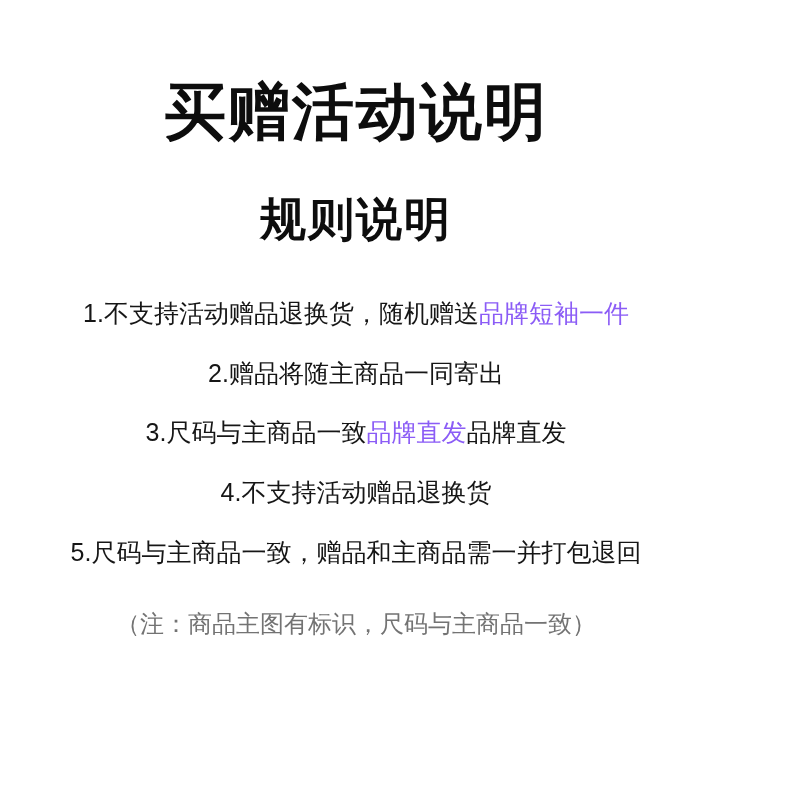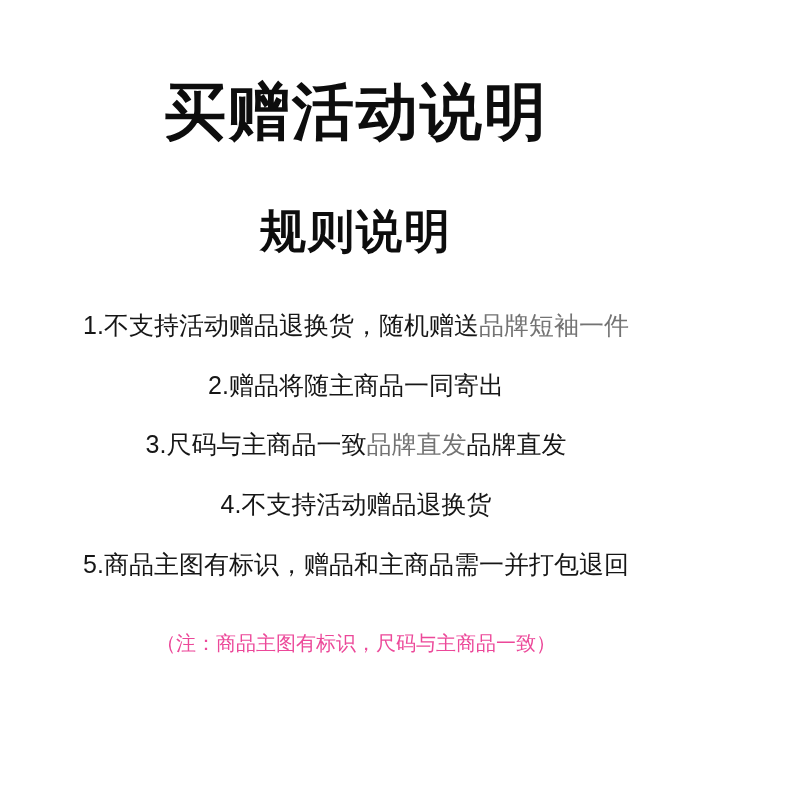--- a/index.html
+++ b/index.html
@@ -27,21 +27,21 @@
     margin-top: 78px;
     font-size: 62px;
     font-weight: 700;
     letter-spacing: 2px;
     line-height: 1.1;
     color: #0d0d0d;
     text-align: center;
     white-space: nowrap;
   }
   .sub-title {
-    margin-top: 60px;
+    margin-top: 48px;
     font-size: 46px;
     font-weight: 700;
     letter-spacing: 2px;
     line-height: 1.1;
     color: #0d0d0d;
     text-align: center;
     white-space: nowrap;
   }
   .rules {
     margin-top: 52px;
@@ -52,26 +52,26 @@
   }
   .rule-line {
     font-size: 25px;
     line-height: 1.35;
     color: #161616;
     text-align: center;
     margin-bottom: 26px;
     white-space: nowrap;
   }
   .rule-line .hl {
-    color: #737373;
+    color: #8b5cf6;
   }
   .note {
-    margin-top: 22px;
-    font-size: 20px;
-    color: #ec4899;
+    margin-top: 12px;
+    font-size: 24px;
+    color: #737373;
     text-align: center;
     white-space: nowrap;
   }
 </style>
 </head>
 <body>
 
 <div class="page">
 
   <div class="main-title">买赠活动说明</div>
@@ -90,20 +90,20 @@
 
     <div class="rule-line">
       <span>3.</span><span>尺码与主商品一致</span><span class="hl">品牌直发</span><span>品牌直发</span>
     </div>
 
     <div class="rule-line">
       <span>4.</span><span>不支持活动赠品退换货</span><span class="hl"></span><span></span>
     </div>
 
     <div class="rule-line">
-      <span>5.</span><span>商品主图有标识，赠品和主商品需一并打包退回</span><span class="hl"></span><span></span>
+      <span>5.</span><span>尺码与主商品一致，赠品和主商品需一并打包退回</span><span class="hl"></span><span></span>
     </div>
 
   </div>
 
   <div class="note">（注：商品主图有标识，尺码与主商品一致）</div>
 
 </div>
 
 </body></html>

